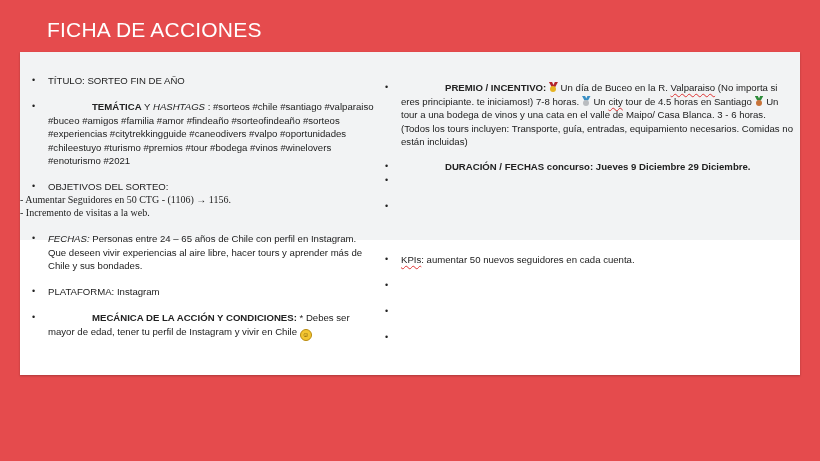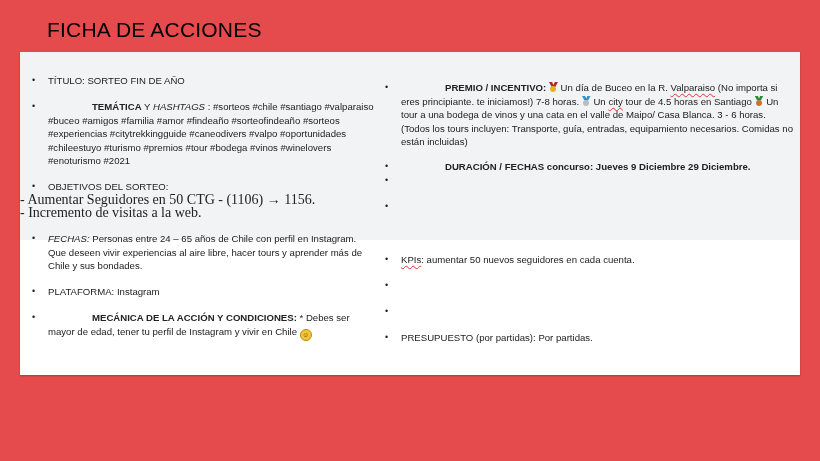--- a/index.html
+++ b/index.html
@@ -4,21 +4,21 @@
   <style>
     html, body { margin: 0; padding: 0; }
     body {
       width: 820px; height: 461px; overflow: hidden;
       background: #e54b4d;
       position: relative;
       font-family: "Liberation Sans", sans-serif;
     }
     .title {
       position: absolute; left: 47px; top: 18px;
-      color: #000000; font-size: 21px; letter-spacing: 0.2px;
+      color: #ffffff; font-size: 21px; letter-spacing: 0.2px;
       font-family: "Liberation Sans", sans-serif;
     }
     .panel {
       position: absolute; left: 20px; top: 52px;
       width: 780px; height: 323px;
       background: #ffffff;
       box-shadow: 0 1px 2px rgba(0,0,0,0.25);
       overflow: hidden;
     }
     .panel-top-bg {
@@ -27,21 +27,21 @@
     }
     .col { position: absolute; top: 0; font-size: 9.6px; color: #222; line-height: 13.5px; font-family: "Liberation Sans", sans-serif; }
     .col-left { left: 10px; width: 345px; }
     .col-right { left: 363px; width: 410px; }
     .item { position: absolute; padding-left: 18px; }
     .item .bullet { position: absolute; left: 2px; top: 0; font-size: 9px; }
     .col-left .item { width: 327px; }
     .col-right .item { width: 395px; }
     b { font-weight: bold; padding-left: 44px; }
     i { font-style: italic; }
-    .serif { font-family: "Liberation Serif", serif; font-size: 14px; position: absolute; left: 0; width: 345px; color: #222; line-height: 13px; }
+    .serif { font-family: "Liberation Serif", serif; font-size: 10px; position: absolute; left: 0; width: 345px; color: #222; line-height: 13px; }
     .medal { display: inline-block; width: 9px; height: 11px; vertical-align: -2px; position: relative; }
     .medal .ribbon { position: absolute; left: 0; top: 0; width: 9px; height: 5px; clip-path: polygon(0 0, 35% 0, 50% 60%, 65% 0, 100% 0, 70% 100%, 30% 100%); }
     .medal .disc { position: absolute; left: 1.5px; top: 4px; width: 6px; height: 6px; border-radius: 50%; }
     .smiley { display: inline-block; width: 10px; height: 10px; border-radius: 50%; background: #f3c531; border: 1px solid #b88a10; vertical-align: -2px; font-size: 7px; line-height: 10px; text-align: center; color: #6a4a00; }
     .underline-red { text-decoration: underline wavy #d33; text-decoration-thickness: 0.5px; text-underline-offset: 2px; }
   </style>
 </head>
 <body>
 
 <div class="title">FICHA DE ACCIONES</div>
@@ -110,16 +110,15 @@
     <div class="item" style="top:227px">
       <span class="bullet">•</span>
     </div>
 
     <div class="item" style="top:253px">
       <span class="bullet">•</span>
     </div>
 
     <div class="item" style="top:279px">
       <span class="bullet">•</span>
-      <span>PRESUPUESTO (por partidas): Por partidas.</span>
     </div>
   </div>
 </div>
 
 </body></html>

